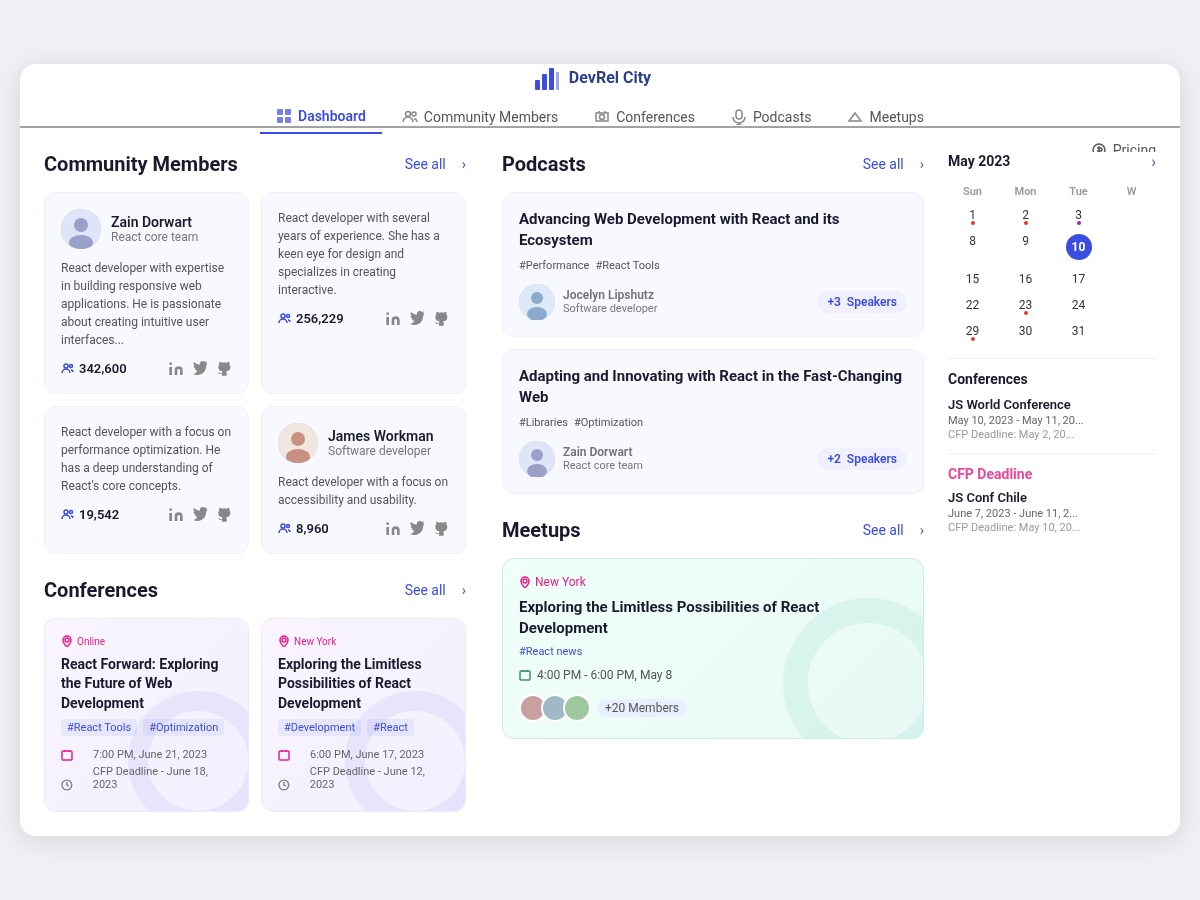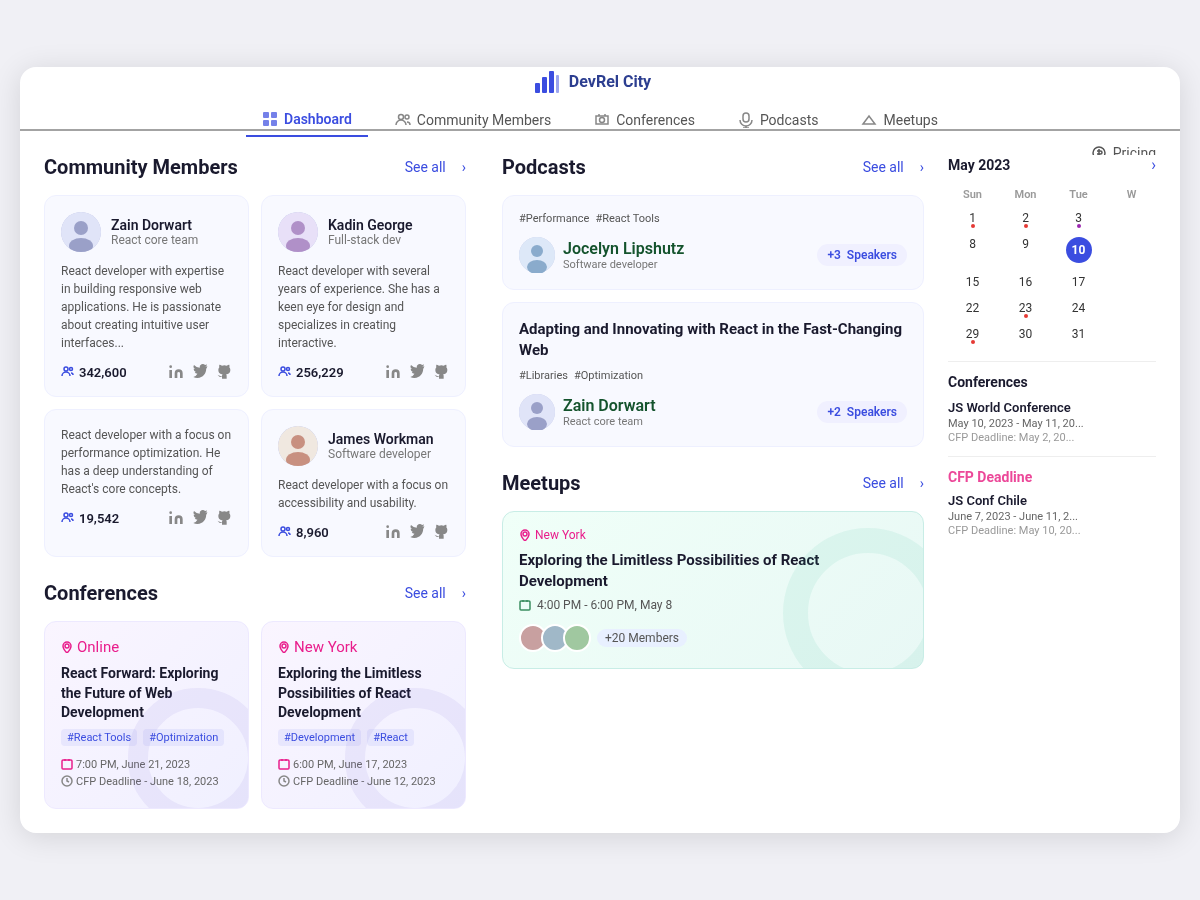--- a/index.html
+++ b/index.html
@@ -35,21 +35,21 @@
       gap: 8px;
       font-weight: 700;
       font-size: 16px;
       color: #2c3e90;
       margin-right: 16px;
     }
     .nav-logo svg { width: 28px; height: 28px; }
     .nav-items {
       display: flex;
       align-items: center;
-      gap: 11px;
+      gap: 4px;
       flex: 1;
     }
     .nav-item {
       display: flex;
       align-items: center;
       gap: 6px;
       padding: 8px 16px;
       font-size: 14px;
       color: #555;
       border-radius: 8px;
@@ -185,23 +185,23 @@
       position: absolute;
       bottom: -20px;
       right: -20px;
       width: 100px;
       height: 100px;
       border-radius: 50%;
       border: 20px solid rgba(100,80,200,0.08);
     }
     .conf-location {
       display: flex;
-      align-items: center;
+      align-items: flex-end;
       gap: 4px;
-      font-size: 15px;
+      font-size: 10px;
       color: #e91e8c;
       margin-bottom: 8px;
     }
     .conf-title {
       font-size: 14px;
       font-weight: 700;
       color: #1a1a2e;
       margin-bottom: 6px;
       line-height: 1.4;
     }
@@ -215,22 +215,22 @@
       font-size: 11px;
       color: #3b4de0;
       background: rgba(59,77,224,0.08);
       padding: 2px 6px;
       border-radius: 4px;
     }
     .conf-meta {
       font-size: 11px;
       color: #666;
       display: flex;
-      align-items: center;
-      gap: 3px;
+      align-items: flex-end;
+      gap: 20px;
       margin-bottom: 4px;
     }
     
     .podcast-card {
       background: #f8f9ff;
       border-radius: 12px;
       padding: 16px;
       border: 1px solid #eef0ff;
       margin-bottom: 12px;
     }
@@ -267,21 +267,21 @@
       height: 36px;
       border-radius: 50%;
       background: #c5cae9;
       display: flex;
       align-items: center;
       justify-content: center;
       font-size: 12px;
       color: #3b4de0;
       font-weight: 600;
     }
-    .speaker-name { font-size: 16px; font-weight: 600; color: #14532d; }
+    .speaker-name { font-size: 12px; font-weight: 600; color: #737373; }
     .speaker-role { font-size: 11px; color: #777; }
     .speakers-badge {
       display: flex;
       align-items: center;
       gap: 6px;
       background: #f0f0ff;
       border-radius: 20px;
       padding: 4px 10px;
       font-size: 12px;
       color: #3b4de0;
@@ -566,33 +566,20 @@
                   <path d="M23 3a10.9 10.9 0 01-3.14 1.53A4.48 4.48 0 0022.43.36a9 9 0 01-2.88 1.1A4.52 4.52 0 0016.11 0c-2.5 0-4.52 2.02-4.52 4.52 0 .35.04.7.11 1.03A12.84 12.84 0 013 1.64a4.52 4.52 0 001.4 6.03 4.49 4.49 0 01-2.05-.57v.06a4.52 4.52 0 003.63 4.43 4.53 4.53 0 01-2.04.08 4.52 4.52 0 004.22 3.14A9.06 9.06 0 012 19.54 12.8 12.8 0 008.29 21c8.38 0 12.96-6.94 12.96-12.96 0-.2 0-.39-.01-.58A9.24 9.24 0 0023 3z"></path>
                 </svg>
               <svg class="social-icon" viewBox="0 0 24 24" fill="currentColor">
                   <path d="M9 19c-5 1.5-5-2.5-7-3m14 6v-3.87a3.37 3.37 0 00-.94-2.61c3.14-.35 6.44-1.54 6.44-7A5.44 5.44 0 0020 4.77 5.07 5.07 0 0019.91 1S18.73.65 16 2.48a13.38 13.38 0 00-7 0C6.27.65 5.09 1 5.09 1A5.07 5.07 0 005 4.77a5.44 5.44 0 00-1.5 3.78c0 5.42 3.3 6.61 6.44 7A3.37 3.37 0 009 18.13V22"></path>
                 </svg>
             </div>
           </div>
         </div>
 
         <div class="member-card">
-          <div class="member-header">
-            <div class="member-avatar">
-              <svg width="40" height="40" viewBox="0 0 40 40">
-                <circle cx="20" cy="20" r="20" fill="#e8e0f8"></circle>
-                <circle cx="20" cy="16" r="7" fill="#b090c8"></circle>
-                <ellipse cx="20" cy="34" rx="12" ry="8" fill="#b090c8"></ellipse>
-              </svg>
-            </div>
-            <div>
-              <div class="member-name">Kadin George</div>
-              <div class="member-role">Full-stack dev</div>
-            </div>
-          </div>
           <p class="member-bio">React developer with several years of experience. She has a keen eye for design and specializes in creating interactive.</p>
           <div class="member-footer">
             <div class="member-followers">
               <svg width="14" height="14" viewBox="0 0 14 14" fill="none" stroke="#3b4de0" stroke-width="1.5">
                   <circle cx="5" cy="4" r="2"></circle>
                   <path d="M1 11c0-2.2 1.8-4 4-4s4 1.8 4 4"></path>
                   <circle cx="10" cy="4" r="1.5"></circle>
                   <path d="M10 8c1.1 0 2 .9 2 2"></path>
                 </svg>
               <span>256,229</span>
@@ -757,20 +744,21 @@
 
       <div class="section-header">
         <h2 class="section-title">Podcasts</h2>
         <div class="see-all">
           <span>See all</span>
           <span>›</span>
         </div>
       </div>
 
       <div class="podcast-card">
+        <div class="podcast-title">Advancing Web Development with React and its Ecosystem</div>
         <div class="podcast-tags">
           <span class="podcast-tag">#Performance</span>
           <span class="podcast-tag">#React Tools</span>
         </div>
         <div class="podcast-speaker">
           <div class="speaker-info">
             <div class="speaker-avatar">
               <svg width="36" height="36" viewBox="0 0 36 36">
                 <circle cx="18" cy="18" r="18" fill="#dde8f8"></circle>
                 <circle cx="18" cy="14" r="6" fill="#8aabcc"></circle>
@@ -827,20 +815,21 @@
 
         <div class="meetup-card">
           <div class="meetup-location">
             <svg width="12" height="12" viewBox="0 0 12 12" fill="none" stroke="currentColor" stroke-width="1.5">
                 <circle cx="6" cy="5" r="2"></circle>
                 <path d="M6 1C3.79 1 2 2.79 2 5c0 3 4 7 4 7s4-4 4-7c0-2.21-1.79-4-4-4z"></path>
               </svg>
             <span>New York</span>
           </div>
           <div class="meetup-title">Exploring the Limitless Possibilities of React Development</div>
+          <div class="meetup-tag">#React news</div>
           <div class="meetup-time">
             <svg width="12" height="12" viewBox="0 0 12 12" fill="none" stroke="#3b8e60" stroke-width="1.5">
                 <rect x="1" y="2" width="10" height="9" rx="1"></rect>
                 <line x1="4" y1="1" x2="4" y2="3"></line>
                 <line x1="8" y1="1" x2="8" y2="3"></line>
               </svg>
             <span>4:00 PM - 6:00 PM, May 8</span>
           </div>
           <div class="meetup-members">
             <div class="member-avatars">

